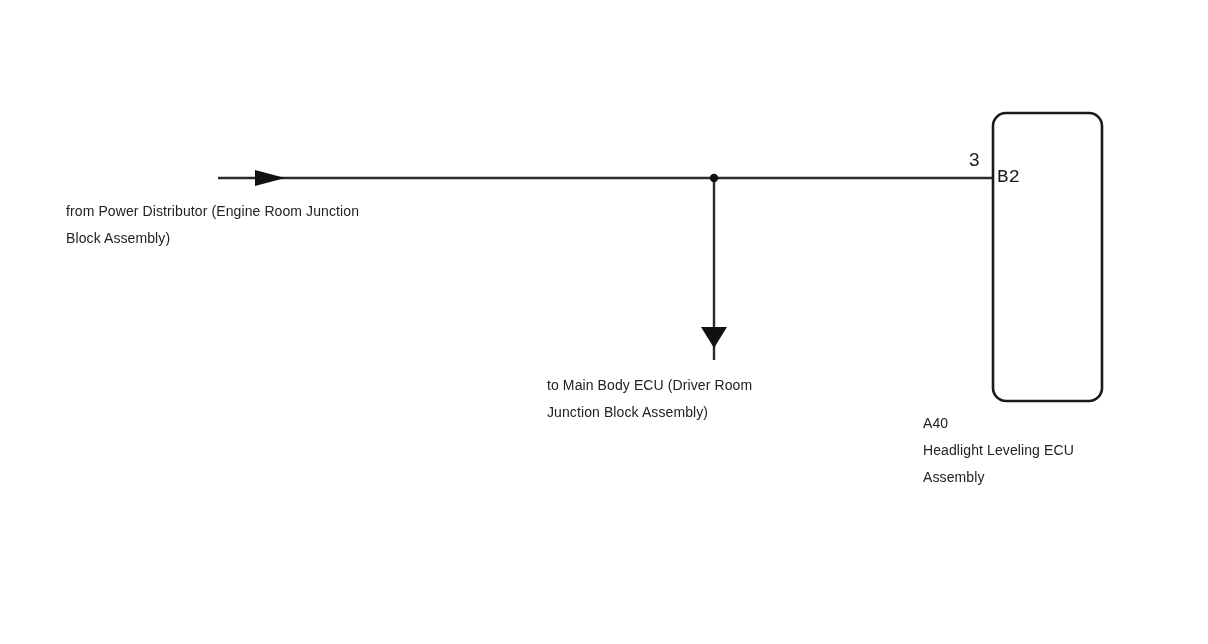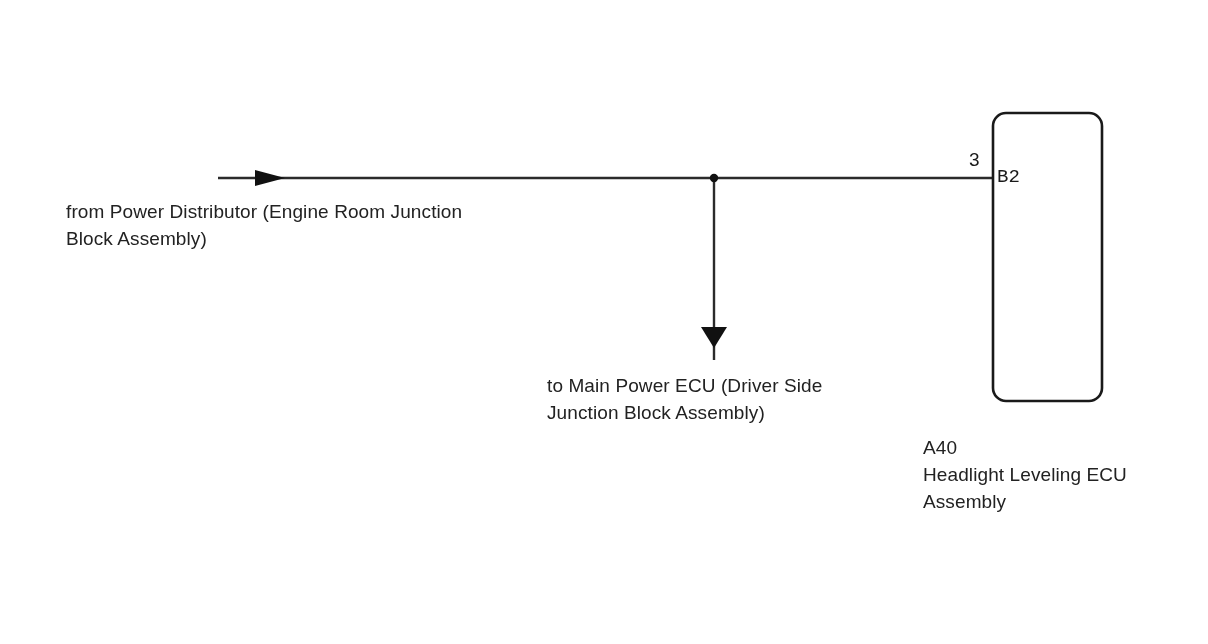--- a/index.html
+++ b/index.html
@@ -23,37 +23,36 @@
     top: 0;
     left: 0;
     width: 1208px;
     height: 644px;
     display: block;
   }
   .diagram-text {
     position: absolute;
     color: #222222;
     font-family: "Liberation Sans", sans-serif;
-    font-size: 19px;
+    font-size: 14px;
     line-height: 27px;
     white-space: pre;
     letter-spacing: 0.1px;
   }
   #source-label {
     left: 66px;
     top: 198px;
   }
   #branch-label {
     left: 547px;
     top: 372px;
   }
   #component-label {
     left: 923px;
     top: 410px;
-    margin-top: 24px;
   }
   .terminal-text {
     position: absolute;
     color: #1a1a1a;
     font-family: "Liberation Sans", sans-serif;
     font-size: 19px;
     white-space: pre;
   }
   #terminal-number {
     left: 969px;
@@ -88,20 +87,20 @@
 
   </svg>
 
   <div class="terminal-text" id="terminal-number">3</div>
 
   <div class="terminal-text" id="connector-code">B2</div>
 
   <div class="diagram-text" id="source-label">from Power Distributor (Engine Room Junction
 Block Assembly)</div>
 
-  <div class="diagram-text" id="branch-label">to Main Power ECU (Driver Side
+  <div class="diagram-text" id="branch-label">to Main Body ECU (Driver Room
 Junction Block Assembly)</div>
 
   <div class="diagram-text" id="component-label">A40
 Headlight Leveling ECU
 Assembly</div>
 
 </div>
 
 </body></html>

